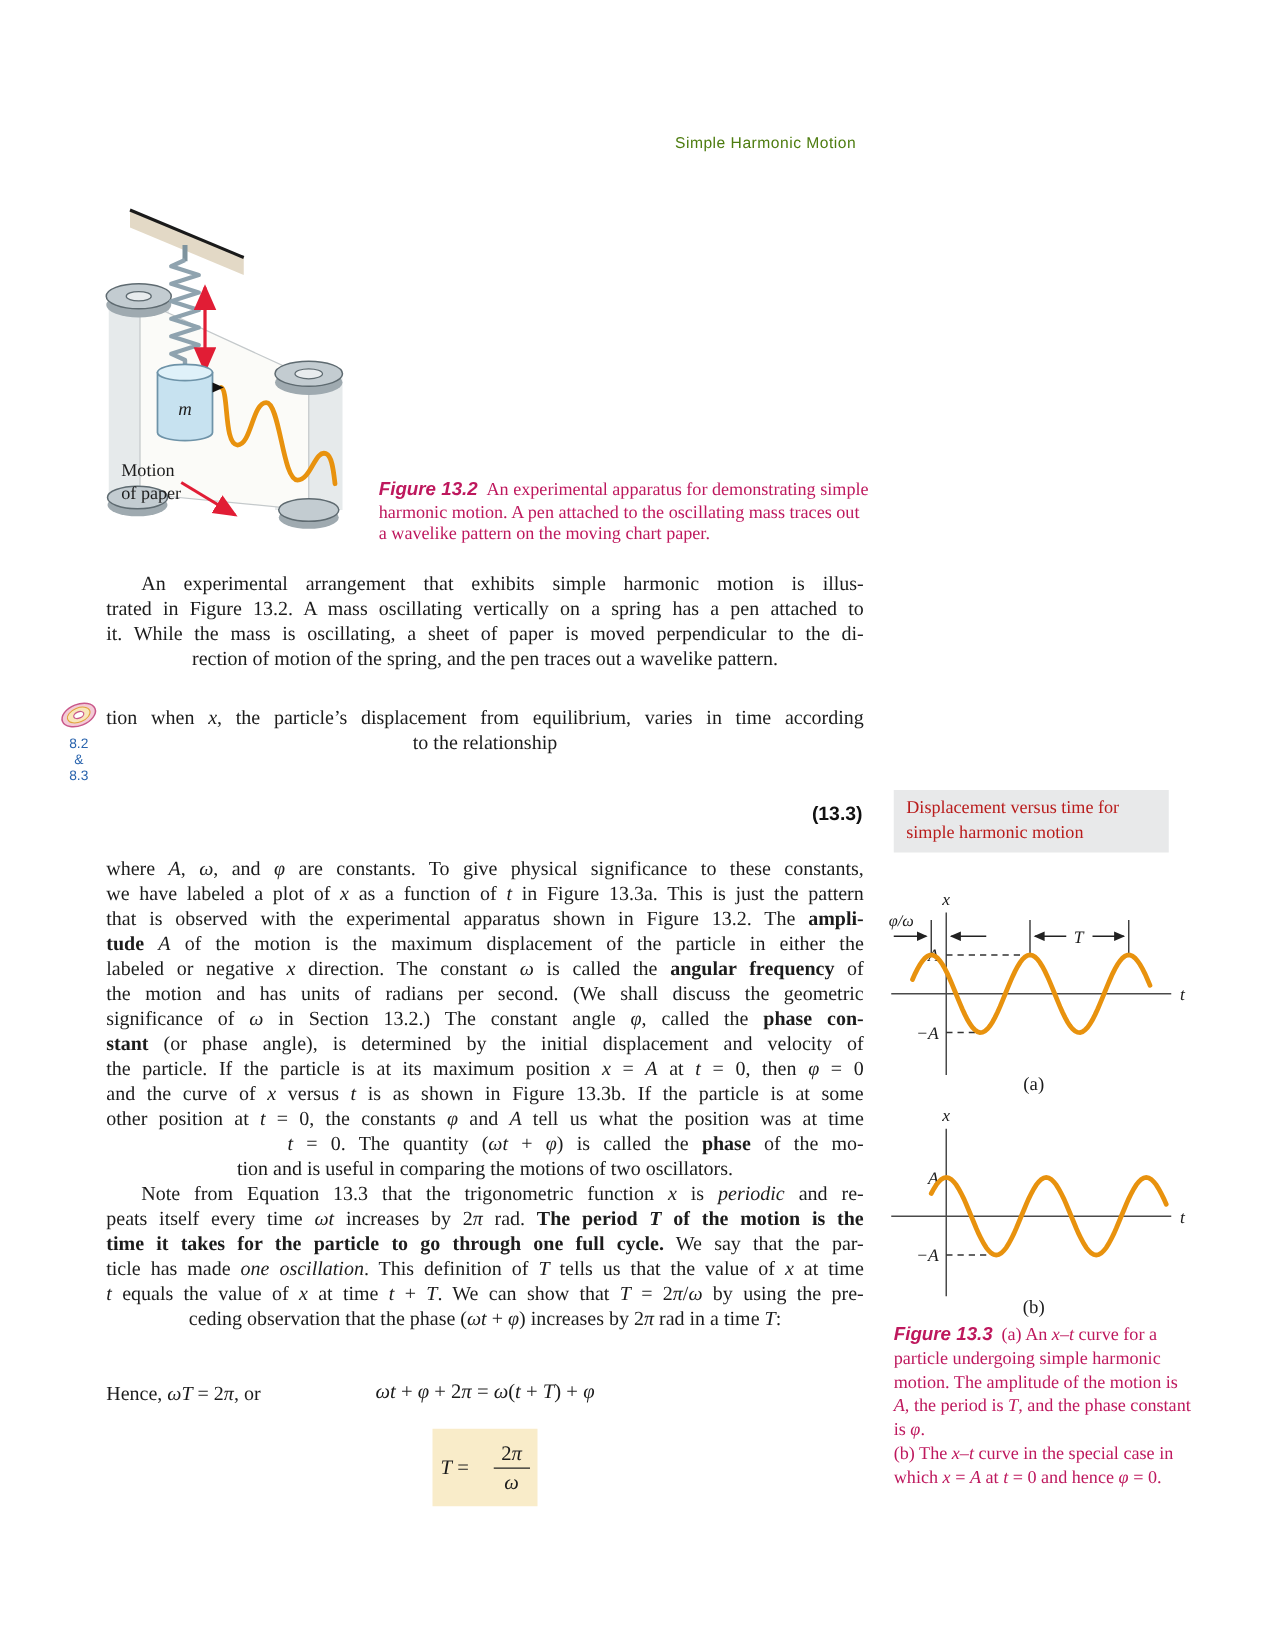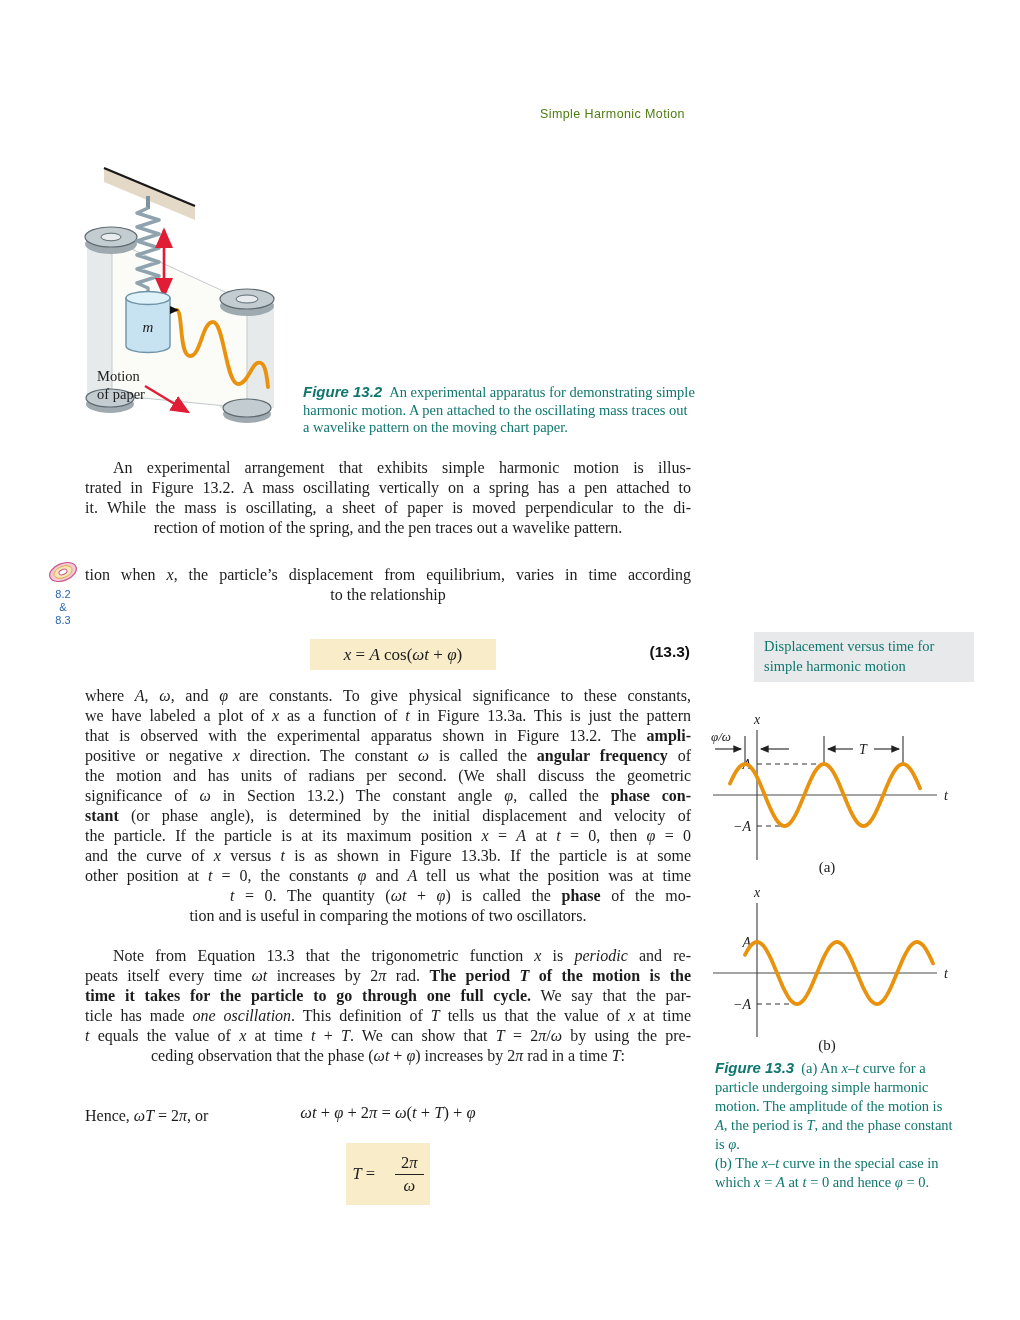--- a/index.html
+++ b/index.html
@@ -10,37 +10,37 @@
   #running-head{left:540px;top:107px;font-family:"Liberation Sans",sans-serif;
     font-size:12.5px;color:#4d7c0f;letter-spacing:0.4px;}
   
   .bodycol{width:606px;font-size:16px;line-height:20px;}
   .bline{height:20px;line-height:20px;white-space:normal;text-align:center;}
   .jfull{text-align:justify;text-align-last:justify;}
   .seg-i{font-style:italic;}
   .seg-b{font-weight:bold;}
   .seg-bi{font-weight:bold;font-style:italic;}
   
-  .figcap{font-size:14.5px;line-height:17.6px;color:#0f766e;}
+  .figcap{font-size:14.5px;line-height:17.6px;color:#be185d;}
   .figlabel{font-family:"Liberation Sans",sans-serif;font-weight:bold;font-style:italic;
     font-size:15px;padding-right:7px;}
   
   .eqbox{background:#F9ECC9;}
   #eq133-box{left:310px;top:639px;width:186px;height:31px;line-height:31px;
     text-align:center;font-size:17px;}
   #eq133-num{left:590px;top:643px;width:100px;text-align:right;
     font-family:"Liberation Sans",sans-serif;font-weight:bold;font-size:15.5px;color:#111;}
   #eq-period-box{left:346px;top:1143px;width:84px;height:62px;display:flex;
     align-items:center;justify-content:center;font-size:16.5px;}
   .frac{display:inline-block;text-align:center;vertical-align:middle;margin-left:20px;}
   .frac .num{display:block;padding:0 6px 1px 6px;}
   .frac .den{display:block;border-top:1.4px solid #222;padding:1px 6px 0 6px;}
   
-  #margin-note{left:754px;top:632px;width:200px;background:#E8E9EA;
-    padding:5px 10px 6px 10px;font-size:14.5px;line-height:19.5px;color:#0f766e;}
+  #margin-note{left:715px;top:632px;width:200px;background:#E8E9EA;
+    padding:5px 10px 6px 10px;font-size:14.5px;line-height:19.5px;color:#b91c1c;}
   
   .disp-eq{left:85px;width:606px;text-align:center;font-size:16.5px;}
   
   #media-marker{left:44px;top:560px;width:38px;text-align:center;}
   #media-marker .mm-num{font-family:"Liberation Sans",sans-serif;font-weight:normal;
     font-size:11px;line-height:13px;color:#2B65AE;}
   
   text{font-family:"Liberation Serif",serif;fill:#1c1c1c;}
   .itx{font-style:italic;}
 </style>
@@ -118,30 +118,30 @@
       <div class="bline jfull" style="padding-left: 28px;"><span>An experimental arrangement that exhibits simple harmonic motion is illus-</span></div>
       <div class="bline jfull"><span>trated in Figure 13.2. A mass oscillating vertically on a spring has a pen attached to</span></div>
       <div class="bline jfull"><span>it. While the mass is oscillating, a sheet of paper is moved perpendicular to the di-</span></div>
       <div class="bline"><span>rection of motion of the spring, and the pen traces out a wavelike pattern.</span></div>
     </div>
   <div class="abs bodycol" style="left:85px;top:565px;">
       <div class="bline jfull"><span>tion when </span><span class="seg-i">x</span><span>, the particle’s displacement from equilibrium, varies in time according</span></div>
       <div class="bline"><span>to the relationship</span></div>
     </div>
 
-  <div class="abs eqbox" id="eq133-box"><span class="seg-i">x</span><span> = </span><span class="seg-i">A</span><span> cos(</span><span class="seg-i">ωt</span><span> + </span><span class="seg-i">φ</span><span>)</span></div>
   <div class="abs" id="eq133-num">(13.3)</div>
 
   <div class="abs" id="margin-note">Displacement versus time for simple harmonic motion</div>
 
   <div class="abs bodycol" style="left:85px;top:686px;">
       <div class="bline jfull"><span>where </span><span class="seg-i">A</span><span>, </span><span class="seg-i">ω</span><span>, and </span><span class="seg-i">φ</span><span> are constants. To give physical significance to these constants,</span></div>
       <div class="bline jfull"><span>we have labeled a plot of </span><span class="seg-i">x</span><span> as a function of </span><span class="seg-i">t</span><span> in Figure 13.3a. This is just the pattern</span></div>
       <div class="bline jfull"><span>that is observed with the experimental apparatus shown in Figure 13.2. The </span><span class="seg-b">ampli-</span></div>
-      <div class="bline jfull"><span>positive or negative </span><span class="seg-i">x</span><span> direction. The constant </span><span class="seg-i">ω</span><span> is called the </span><span class="seg-b">angular frequency</span><span> of</span></div>
+      <div class="bline jfull"><span class="seg-b">tude </span><span class="seg-i">A</span><span> of the motion is the maximum displacement of the particle in either the</span></div>
+      <div class="bline jfull"><span>labeled or negative </span><span class="seg-i">x</span><span> direction. The constant </span><span class="seg-i">ω</span><span> is called the </span><span class="seg-b">angular frequency</span><span> of</span></div>
       <div class="bline jfull"><span>the motion and has units of radians per second. (We shall discuss the geometric</span></div>
       <div class="bline jfull"><span>significance of </span><span class="seg-i">ω</span><span> in Section 13.2.) The constant angle </span><span class="seg-i">φ</span><span>, called the </span><span class="seg-b">phase con-</span></div>
       <div class="bline jfull"><span class="seg-b">stant</span><span> (or phase angle), is determined by the initial displacement and velocity of</span></div>
       <div class="bline jfull"><span>the particle. If the particle is at its maximum position </span><span class="seg-i">x</span><span> = </span><span class="seg-i">A</span><span> at </span><span class="seg-i">t</span><span> = 0, then </span><span class="seg-i">φ</span><span> = 0</span></div>
       <div class="bline jfull"><span>and the curve of </span><span class="seg-i">x</span><span> versus </span><span class="seg-i">t</span><span> is as shown in Figure 13.3b. If the particle is at some</span></div>
       <div class="bline jfull"><span>other position at </span><span class="seg-i">t</span><span> = 0, the constants </span><span class="seg-i">φ</span><span> and </span><span class="seg-i">A</span><span> tell us what the position was at time</span></div>
       <div class="bline jfull" style="padding-left: 145px;"><span class="seg-i">t</span><span> = 0. The quantity (</span><span class="seg-i">ωt</span><span> + </span><span class="seg-i">φ</span><span>) is called the </span><span class="seg-b">phase</span><span> of the mo-</span></div>
       <div class="bline"><span>tion and is useful in comparing the motions of two oscillators.</span></div>
     </div>
   <div class="abs bodycol" style="left:85px;top:946px;">

